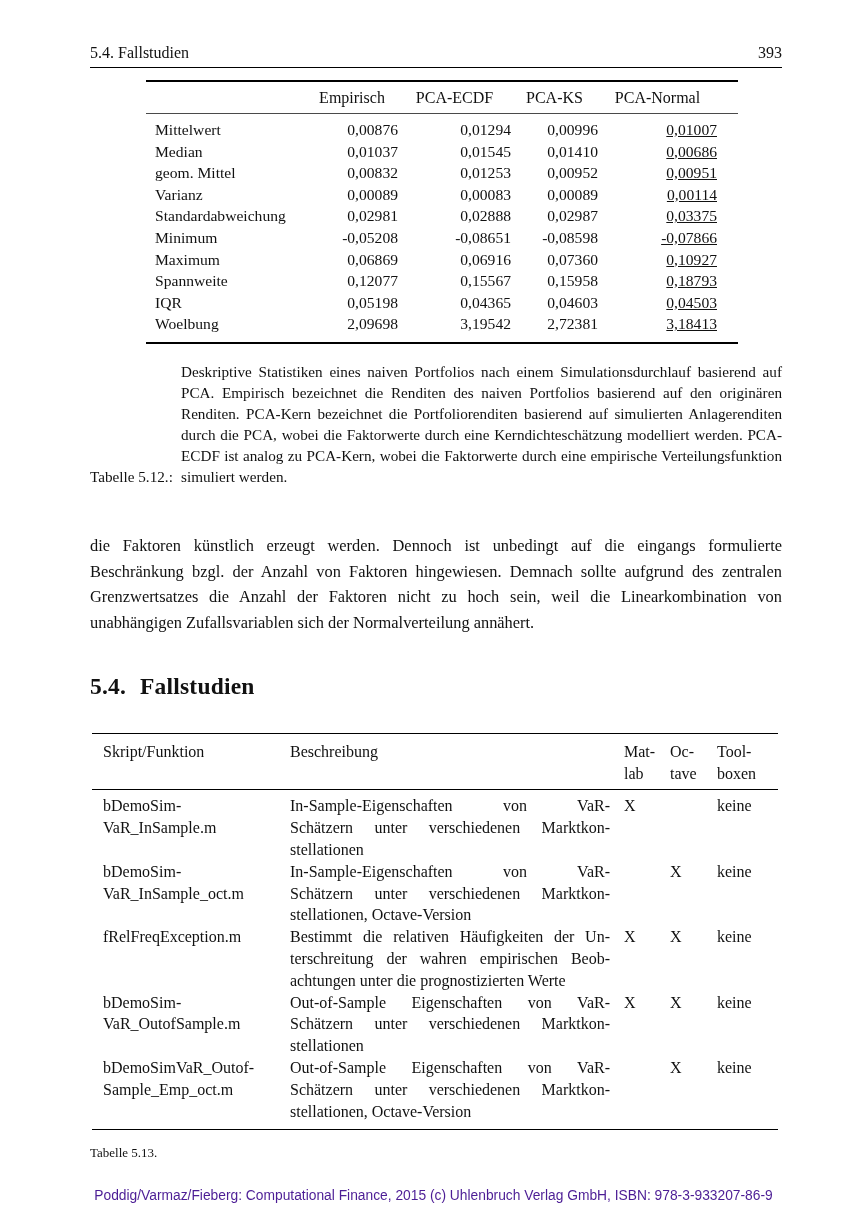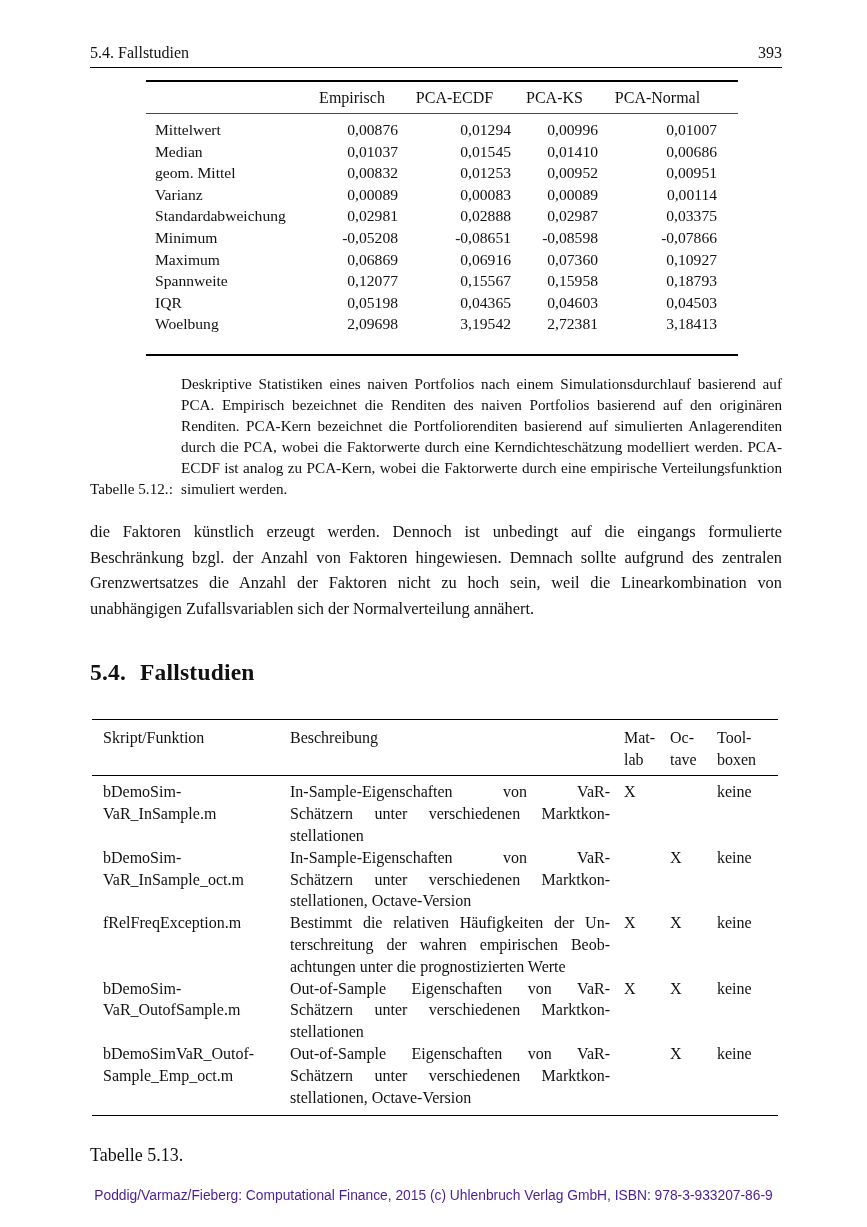--- a/index.html
+++ b/index.html
@@ -33,51 +33,51 @@
   table.stats thead th {
     font-weight: normal; font-size: 16px; 
     padding: 6px 0 5px 0; line-height: 20px;
   }
   table.stats thead th.last { padding-right: 21px; }
   table.stats tbody td {
     font-size: 15.6px; line-height: 21.6px; text-align: right;
     padding: 0; white-space: nowrap;
   }
   table.stats tbody td.rowlabel { text-align: left; padding-left: 9px; }
-  table.stats tbody td.last { padding-right: 21px; }
+  table.stats tbody td.last { padding-right: 21px; text-decoration: underline; }
   table.stats tbody tr:first-child td { padding-top: 5px; }
-  table.stats tbody tr:last-child td { padding-bottom: 19px; }
+  table.stats tbody tr:last-child td { padding-bottom: 7px; }
   table.stats tbody { border-bottom: 2.2px solid #000; }
 
   
   .caption-512 { display: flex; margin-top: 17px; font-size: 15.2px; line-height: 21px; align-items: flex-end; }
   .caption-512 .cap-label { flex: none; width: 91px; }
   .caption-512 .cap-text { flex: 1; text-align: justify; }
 
   
-  .bodytext { margin-top: 20px; font-size: 16.4px; line-height: 25.7px; text-align: justify; }
+  .bodytext { margin-top: 46px; font-size: 16.4px; line-height: 25.7px; text-align: justify; }
 
   
   .h-section { margin-top: 37px; font-size: 23.5px; font-weight: bold; letter-spacing: 0.2px; }
   .h-section .sec-num { margin-right: 14px; }
   .h-subsection { margin-top: 24px; font-size: 18px; font-weight: bold; }
   .h-subsection .sec-num { margin-right: 10px; }
 
   
   .scripts-table { margin-top: 33px; margin-left: 2px; width: 686px; border-top: 1.9px solid #000; border-bottom: 1.9px solid #000; }
   .t2row { display: grid; grid-template-columns: 198px 332px 46px 47px 63px; }
   .t2row .cell { font-size: 16px; line-height: 21.8px; }
   .t2row .cell.script { padding-left: 11px; }
   .t2row .cell.xcol { padding-left: 2px; }
   .t2header { border-bottom: 1.2px solid #000; padding-top: 7px; padding-bottom: 5px; }
   .t2body { padding-top: 5px; padding-bottom: 7px; }
   .t2 .desc-inner { width: 320px; }
   .dline.stretch { text-align: justify; text-align-last: justify; }
 
-  .caption-513 { margin-top: 29px; font-size: 18px; }
+  .caption-513 { margin-top: 15px; font-size: 13px; }
 
   
   .page-footer {
     position: absolute; left: 0; right: 0; top: 1188px;
     text-align: center;
     font-family: "Liberation Sans", sans-serif;
     font-size: 13.8px; color: #4c1d95;
   }
 </style>
 </head>

